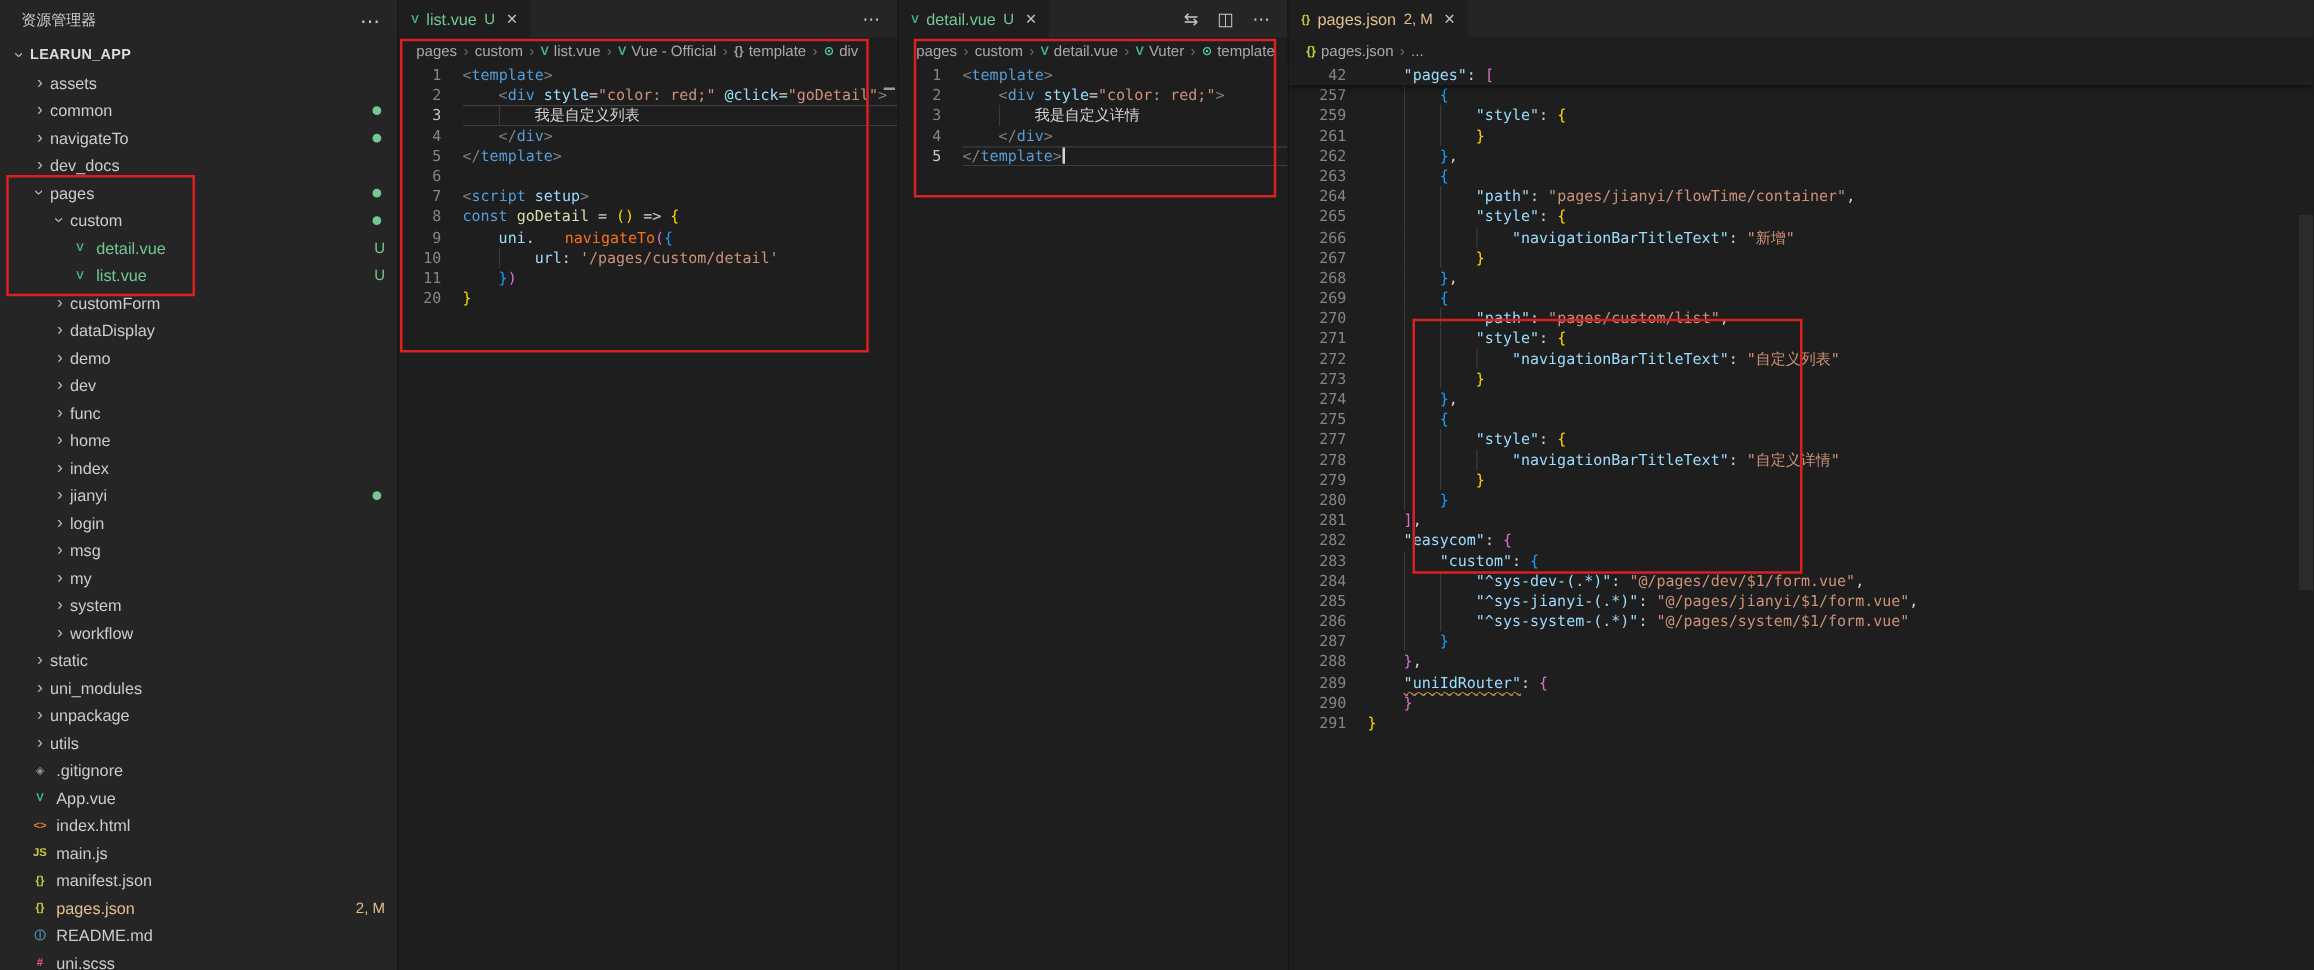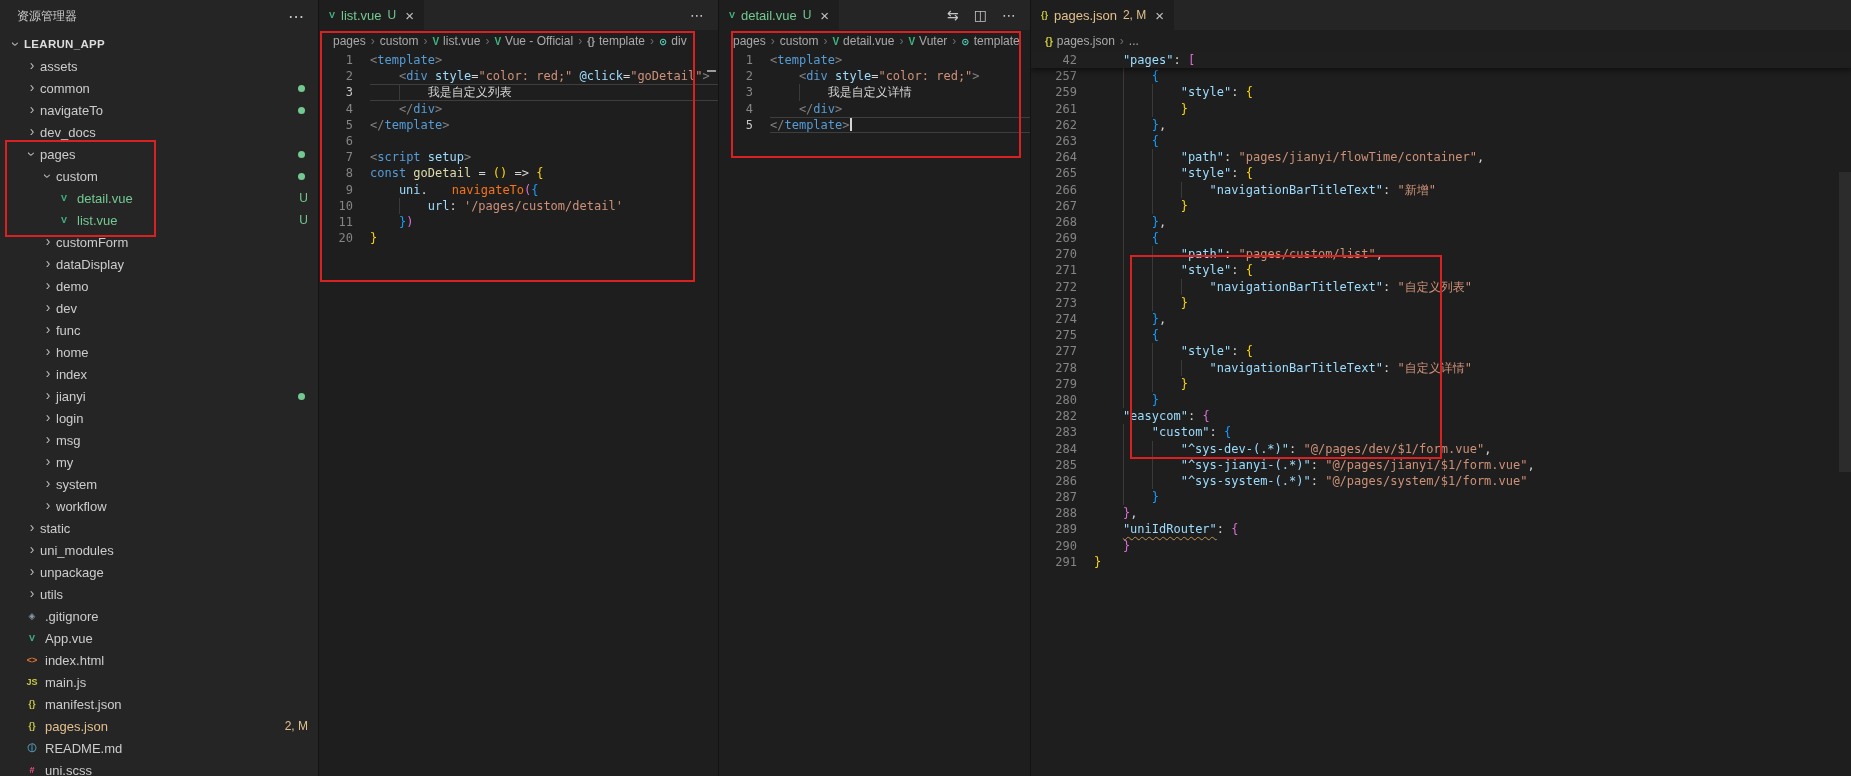--- a/index.html
+++ b/index.html
@@ -392,20 +392,21 @@
             <div class="cl"><span class="ln">270</span><span class="lc"><span class="ind"></span><span class="ind g"></span><span class="ind g"></span><span style="color: rgb(156, 220, 254);">"path"</span><span style="color: rgb(212, 212, 212);">: </span><span style="color: rgb(206, 145, 120);">"pages/custom/list"</span><span style="color: rgb(212, 212, 212);">,</span></span></div>
             <div class="cl"><span class="ln">271</span><span class="lc"><span class="ind"></span><span class="ind g"></span><span class="ind g"></span><span style="color: rgb(156, 220, 254);">"style"</span><span style="color: rgb(212, 212, 212);">: </span><span style="color: rgb(255, 215, 0);">{</span></span></div>
             <div class="cl"><span class="ln">272</span><span class="lc"><span class="ind"></span><span class="ind g"></span><span class="ind g"></span><span class="ind g"></span><span style="color: rgb(156, 220, 254);">"navigationBarTitleText"</span><span style="color: rgb(212, 212, 212);">: </span><span style="color: rgb(206, 145, 120);">"自定义列表"</span></span></div>
             <div class="cl"><span class="ln">273</span><span class="lc"><span class="ind"></span><span class="ind g"></span><span class="ind g"></span><span style="color: rgb(255, 215, 0);">}</span></span></div>
             <div class="cl"><span class="ln">274</span><span class="lc"><span class="ind"></span><span class="ind g"></span><span style="color: rgb(23, 159, 255);">}</span><span style="color: rgb(212, 212, 212);">,</span></span></div>
             <div class="cl"><span class="ln">275</span><span class="lc"><span class="ind"></span><span class="ind g"></span><span style="color: rgb(23, 159, 255);">{</span></span></div>
             <div class="cl"><span class="ln">277</span><span class="lc"><span class="ind"></span><span class="ind g"></span><span class="ind g"></span><span style="color: rgb(156, 220, 254);">"style"</span><span style="color: rgb(212, 212, 212);">: </span><span style="color: rgb(255, 215, 0);">{</span></span></div>
             <div class="cl"><span class="ln">278</span><span class="lc"><span class="ind"></span><span class="ind g"></span><span class="ind g"></span><span class="ind g"></span><span style="color: rgb(156, 220, 254);">"navigationBarTitleText"</span><span style="color: rgb(212, 212, 212);">: </span><span style="color: rgb(206, 145, 120);">"自定义详情"</span></span></div>
             <div class="cl"><span class="ln">279</span><span class="lc"><span class="ind"></span><span class="ind g"></span><span class="ind g"></span><span style="color: rgb(255, 215, 0);">}</span></span></div>
             <div class="cl"><span class="ln">280</span><span class="lc"><span class="ind"></span><span class="ind g"></span><span style="color: rgb(23, 159, 255);">}</span></span></div>
+            <div class="cl"><span class="ln">281</span><span class="lc"><span class="ind"></span><span style="color: rgb(218, 112, 214);">]</span><span style="color: rgb(212, 212, 212);">,</span></span></div>
             <div class="cl"><span class="ln">282</span><span class="lc"><span class="ind"></span><span style="color: rgb(156, 220, 254);">"easycom"</span><span style="color: rgb(212, 212, 212);">: </span><span style="color: rgb(218, 112, 214);">{</span></span></div>
             <div class="cl"><span class="ln">283</span><span class="lc"><span class="ind"></span><span class="ind g"></span><span style="color: rgb(156, 220, 254);">"custom"</span><span style="color: rgb(212, 212, 212);">: </span><span style="color: rgb(23, 159, 255);">{</span></span></div>
             <div class="cl"><span class="ln">284</span><span class="lc"><span class="ind"></span><span class="ind g"></span><span class="ind g"></span><span style="color: rgb(156, 220, 254);">"^sys-dev-(.*)"</span><span style="color: rgb(212, 212, 212);">: </span><span style="color: rgb(206, 145, 120);">"@/pages/dev/$1/form.vue"</span><span style="color: rgb(212, 212, 212);">,</span></span></div>
             <div class="cl"><span class="ln">285</span><span class="lc"><span class="ind"></span><span class="ind g"></span><span class="ind g"></span><span style="color: rgb(156, 220, 254);">"^sys-jianyi-(.*)"</span><span style="color: rgb(212, 212, 212);">: </span><span style="color: rgb(206, 145, 120);">"@/pages/jianyi/$1/form.vue"</span><span style="color: rgb(212, 212, 212);">,</span></span></div>
             <div class="cl"><span class="ln">286</span><span class="lc"><span class="ind"></span><span class="ind g"></span><span class="ind g"></span><span style="color: rgb(156, 220, 254);">"^sys-system-(.*)"</span><span style="color: rgb(212, 212, 212);">: </span><span style="color: rgb(206, 145, 120);">"@/pages/system/$1/form.vue"</span></span></div>
             <div class="cl"><span class="ln">287</span><span class="lc"><span class="ind"></span><span class="ind g"></span><span style="color: rgb(23, 159, 255);">}</span></span></div>
             <div class="cl"><span class="ln">288</span><span class="lc"><span class="ind"></span><span style="color: rgb(218, 112, 214);">}</span><span style="color: rgb(212, 212, 212);">,</span></span></div>
             <div class="cl"><span class="ln">289</span><span class="lc"><span class="ind"></span><span class="sq" style="color: rgb(156, 220, 254);">"uniIdRouter"</span><span style="color: rgb(212, 212, 212);">: </span><span style="color: rgb(218, 112, 214);">{</span></span></div>
             <div class="cl"><span class="ln">290</span><span class="lc"><span class="ind"></span><span style="color: rgb(218, 112, 214);">}</span></span></div>
             <div class="cl"><span class="ln">291</span><span class="lc"><span style="color: rgb(255, 215, 0);">}</span></span></div>

